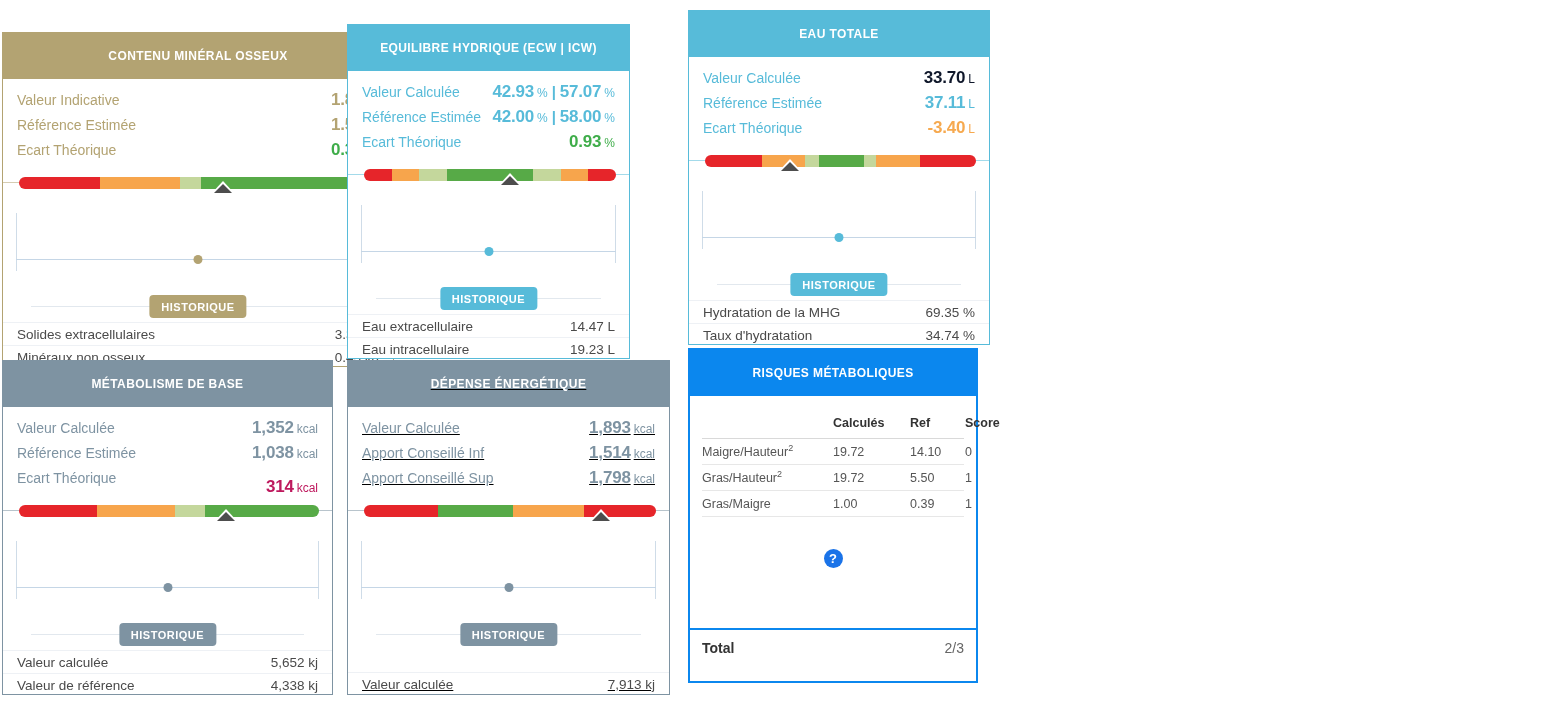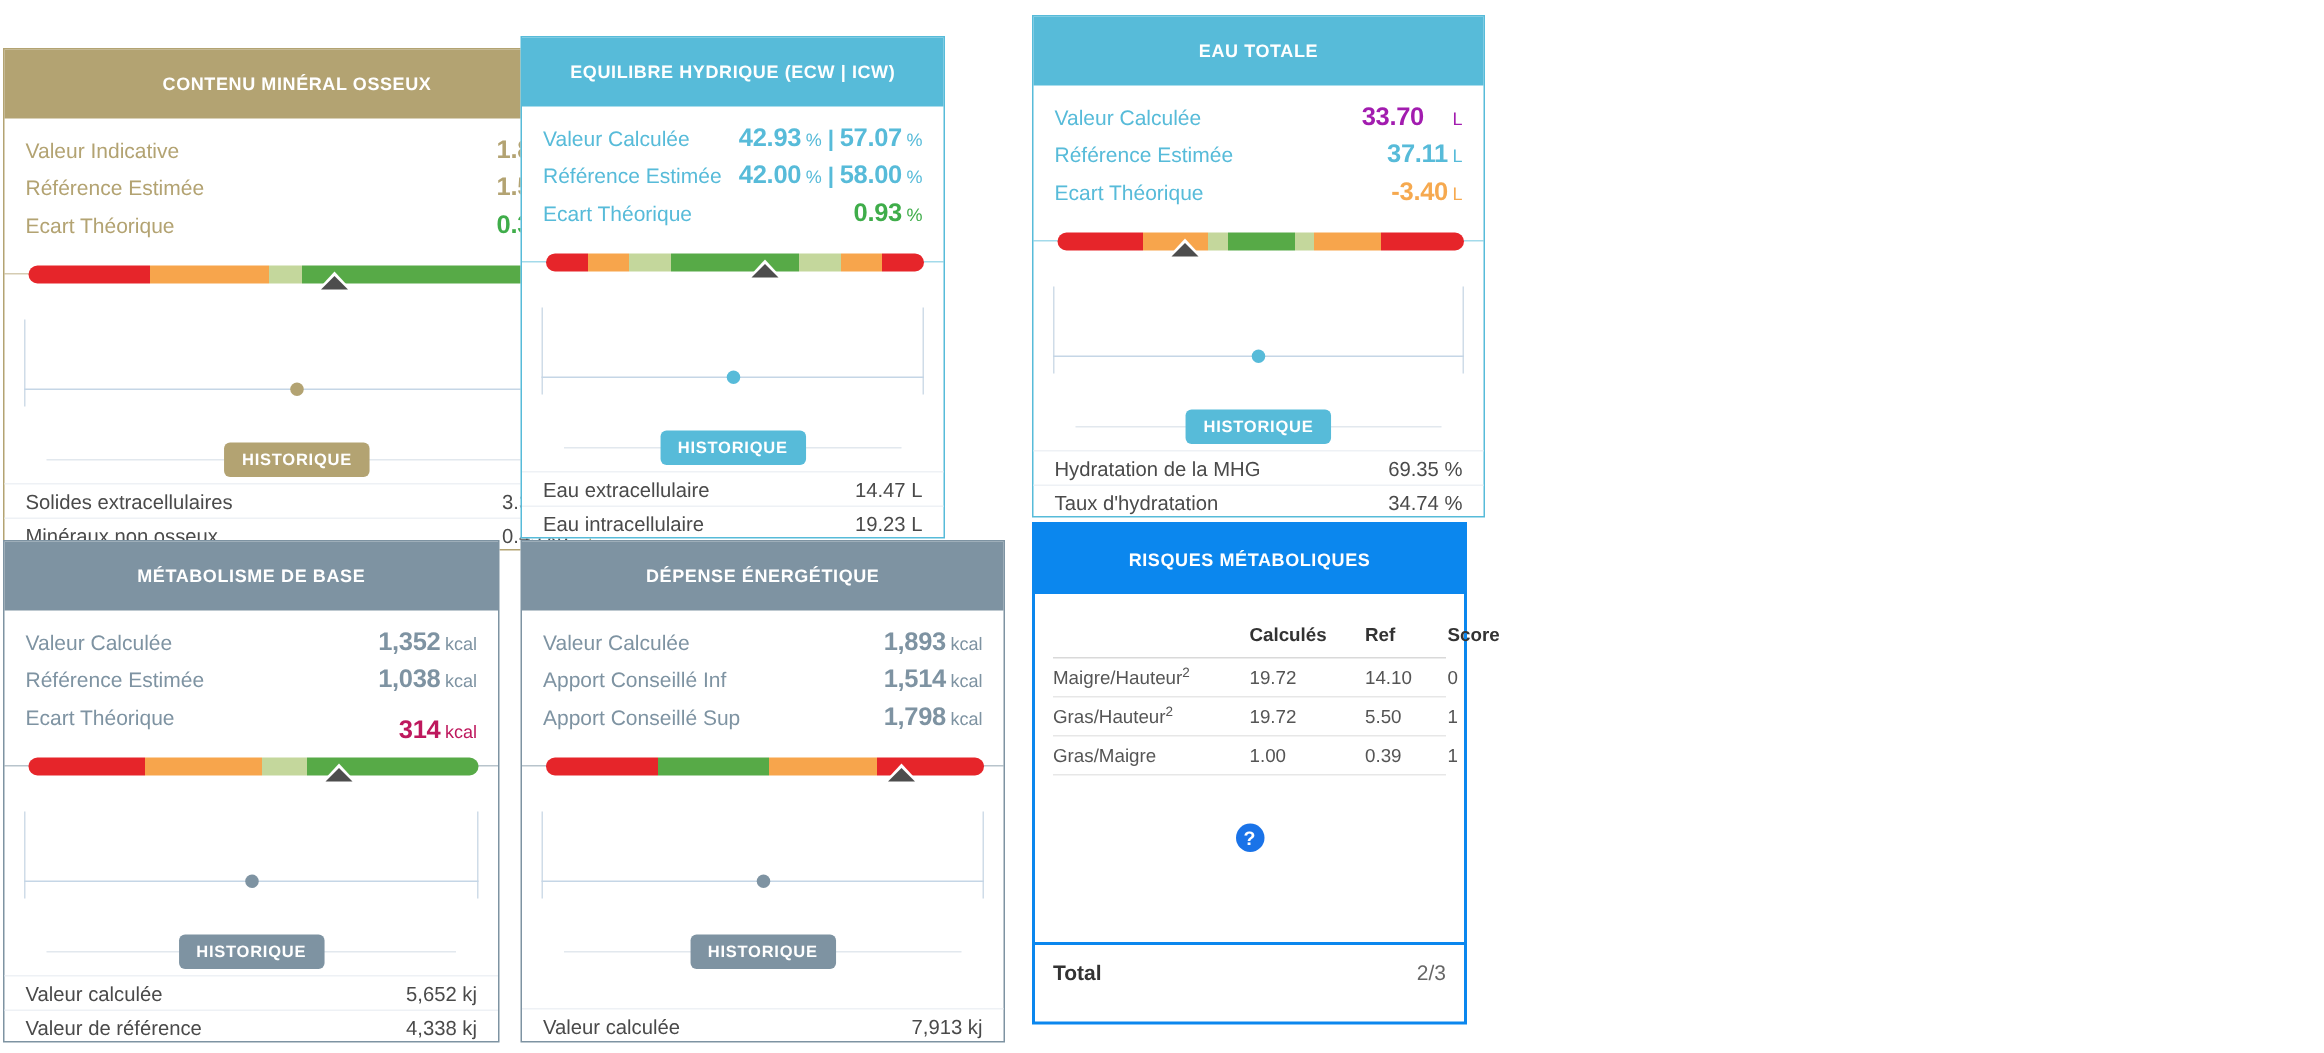--- a/index.html
+++ b/index.html
@@ -4,21 +4,21 @@
 <style>
   html,body{margin:0;padding:0;background:#fff;}
   .canvas{position:relative;width:1549px;height:702px;background:#fff;overflow:hidden;
           font-family:"Liberation Sans", sans-serif;}
   .card{position:absolute;height:335px;background:#fff;border:1px solid var(--accent);
         box-sizing:border-box;display:flex;flex-direction:column;}
   .c1{left:2px;top:8px;width:392px;margin-top:24px;}
   .c2{left:347px;top:24px;width:283px;}
   .c3{left:688px;top:10px;width:302px;}
   .c4{left:2px;top:360px;width:331px;}
-  .c5{left:347px;top:360px;width:323px;}
+  .c5{left:347px;top:360px;width:323px;text-decoration:underline;}
   .c6{left:688px;top:348px;width:290px;border-width:2px;}
 
   .chead{flex:0 0 46px;background:var(--accent);color:#fff;font-weight:bold;font-size:12px;
          letter-spacing:.4px;display:flex;align-items:center;justify-content:center;}
 
   .stats{flex:0 0 90px;padding:8px 14px 0;box-sizing:border-box;}
   .srow{height:25px;display:flex;align-items:center;justify-content:space-between;}
   .slabel{font-size:14px;color:var(--accent);}
   .svalue{display:flex;align-items:baseline;}
   .num{font-size:17px;font-weight:bold;letter-spacing:-.2px;}
@@ -190,21 +190,21 @@
     </div>
   </div>
 
   <div class="card c3" style="--accent: #57bbd9;">
     <div class="chead">
       <span>EAU TOTALE</span>
     </div>
     <div class="stats">
       <div class="srow">
         <span class="slabel">Valeur Calculée</span>
-        <span class="svalue" style="color: #a21caf; gap: 16px;">
+        <span class="svalue" style="color: #0f172a;">
             <span class="num">33.70</span>
             <span class="unit">L</span>
           </span>
       </div>
       <div class="srow">
         <span class="slabel">Référence Estimée</span>
         <span class="svalue" style="color: rgb(87, 187, 217);">
             <span class="num">37.11</span>
             <span class="unit">L</span>
           </span>

